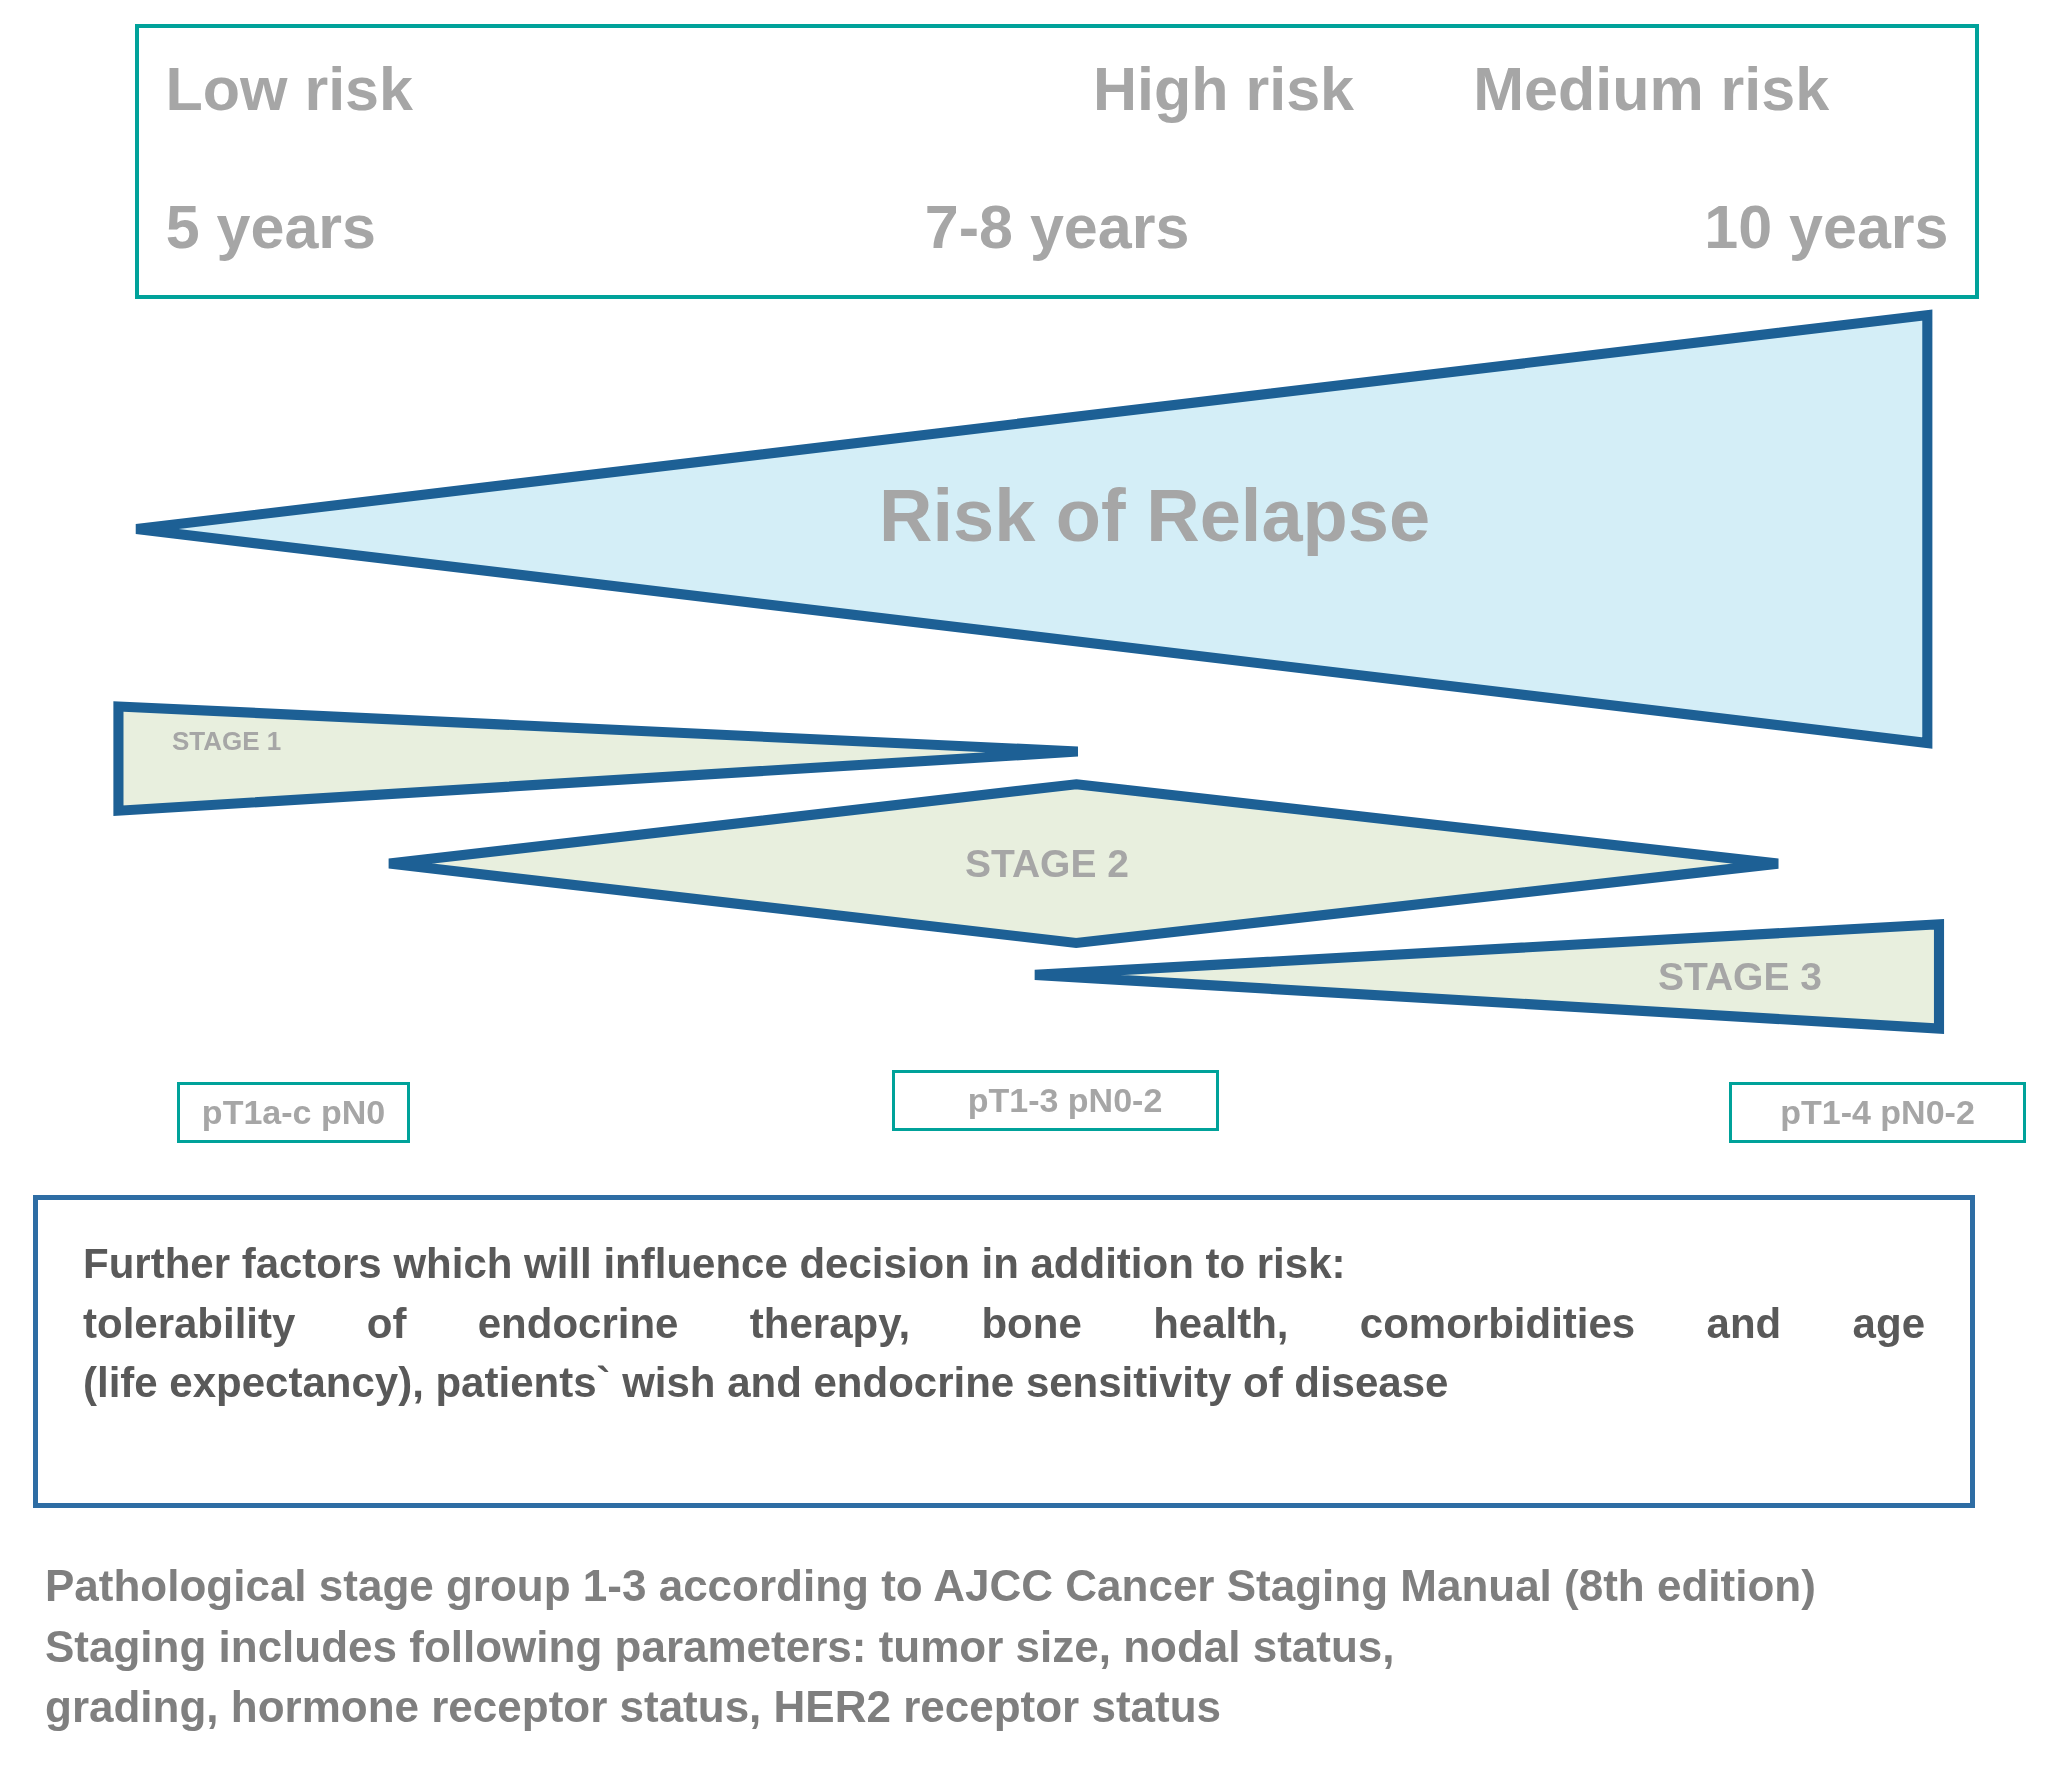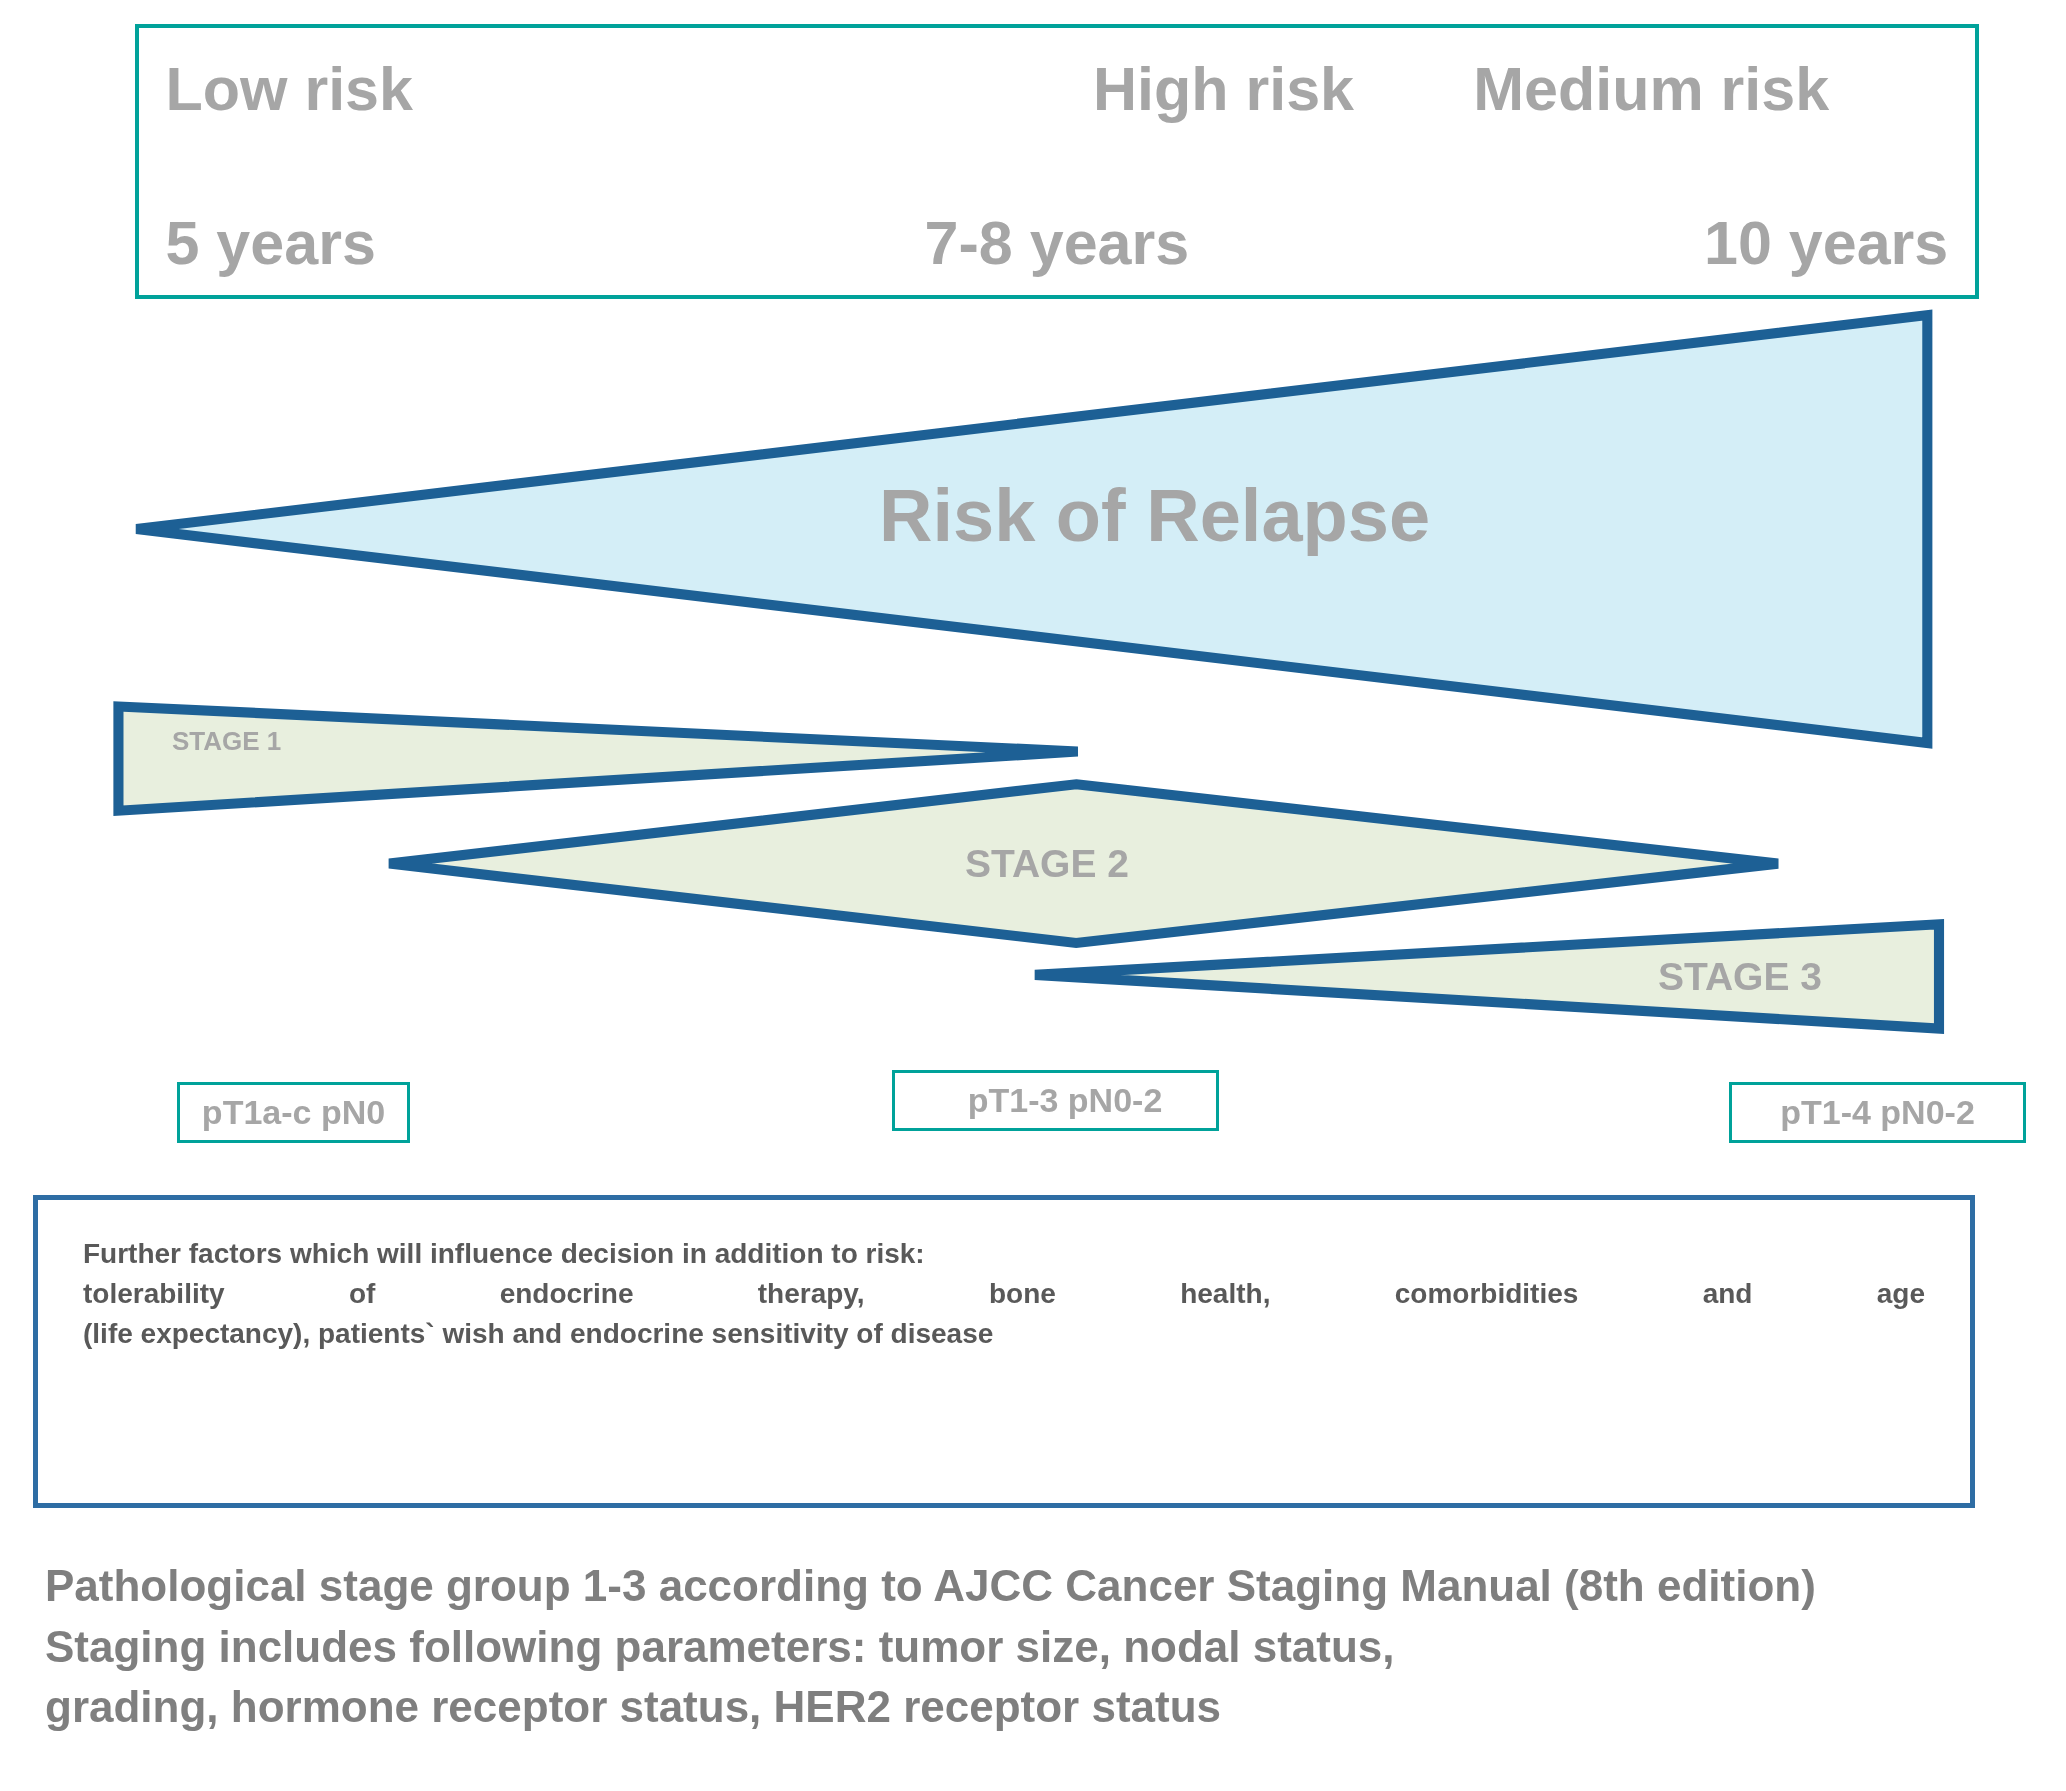--- a/index.html
+++ b/index.html
@@ -33,21 +33,21 @@
     position: absolute;
     left: 0;
     width: 100%;
     height: 86px;
     display: flex;
     align-items: center;
     box-sizing: border-box;
     padding: 0 26.5px;
   }
   .risk-row.r1 { top: 18.7px; }
-  .risk-row.r2 { top: 172px; }
+  .risk-row.r2 { top: 156px; justify-content: flex-end; }
   .risk-cell {
     color: #a6a6a6;
     font-size: 61px;
     font-weight: 700;
     white-space: nowrap;
     line-height: 1;
   }
   .risk-cell.left   { flex: 0 0 33.33%; text-align: left; }
   .risk-cell.center { flex: 0 0 33.33%; text-align: center; }
   .risk-cell.right  { flex: 0 0 33.33%; text-align: right; }
@@ -119,21 +119,21 @@
     top: 1195px;
     width: 1942px;
     height: 313px;
     border: 5.4px solid #2e6da4;
     box-sizing: border-box;
     background: #ffffff;
     padding: 34px 45px 0 45px;
   }
   .factors-text {
     color: #595959;
-    font-size: 28px;
+    font-size: 42px;
     font-weight: 700;
     line-height: 1.42;
     text-align: justify;
     text-justify: inter-word;
   }
   .factors-text .line1 { display: block; text-align: left; }
   .factors-text .line2 { display: block; text-align: justify; text-align-last: justify; }
   .factors-text .line3 { display: block; text-align: left; }
 
   

